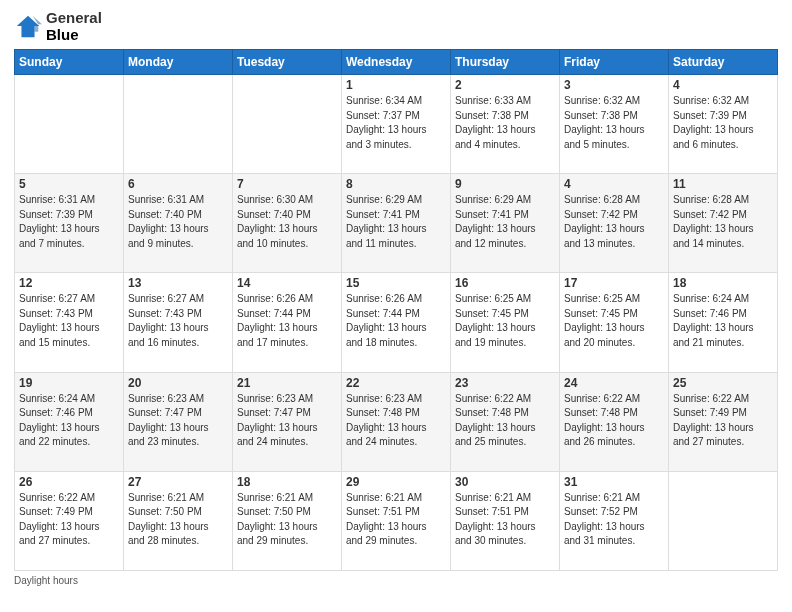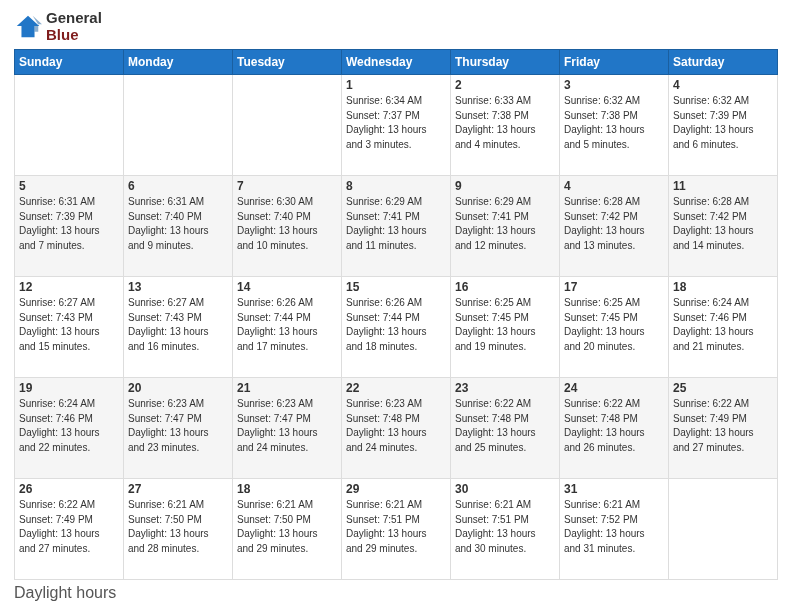--- a/index.html
+++ b/index.html
@@ -9,21 +9,21 @@
       background: #fff;
       font-family: Arial, sans-serif;
       font-size: 11px;
       overflow: hidden;
     }
     .page {
       width: 792px;
       height: 612px;
       display: flex;
       flex-direction: column;
-      padding: 10px 14px 10px 14px;
+      padding: 10px 14px 26px 14px;
     }
     .header {
       display: flex;
       justify-content: space-between;
       align-items: flex-start;
       margin-bottom: 6px;
     }
     .logo {
       display: flex;
       align-items: center;
@@ -35,21 +35,21 @@
       line-height: 1.1;
     }
     .logo-general {
       font-size: 15px;
       font-weight: bold;
       color: #333;
     }
     .logo-blue {
       font-size: 15px;
       font-weight: bold;
-      color: #7f1d1d;
+      color: #000000;
     }
     .logo-icon {
       width: 28px;
       height: 28px;
     }
     .title-block {
       text-align: right;
     }
     .cal-title {
       font-size: 32px;
@@ -95,21 +95,21 @@
     }
     .day-info {
       font-size: 10px;
       color: #333;
       line-height: 1.45;
     }
     .empty-cell {
       background: #fff !important;
     }
     .footer-note {
-      font-size: 16px;
+      font-size: 10px;
       color: #555;
       margin-top: 4px;
       text-align: left;
     }
   </style>
 </head>
 <body>
 
 <div class="page">
   <div class="header">

